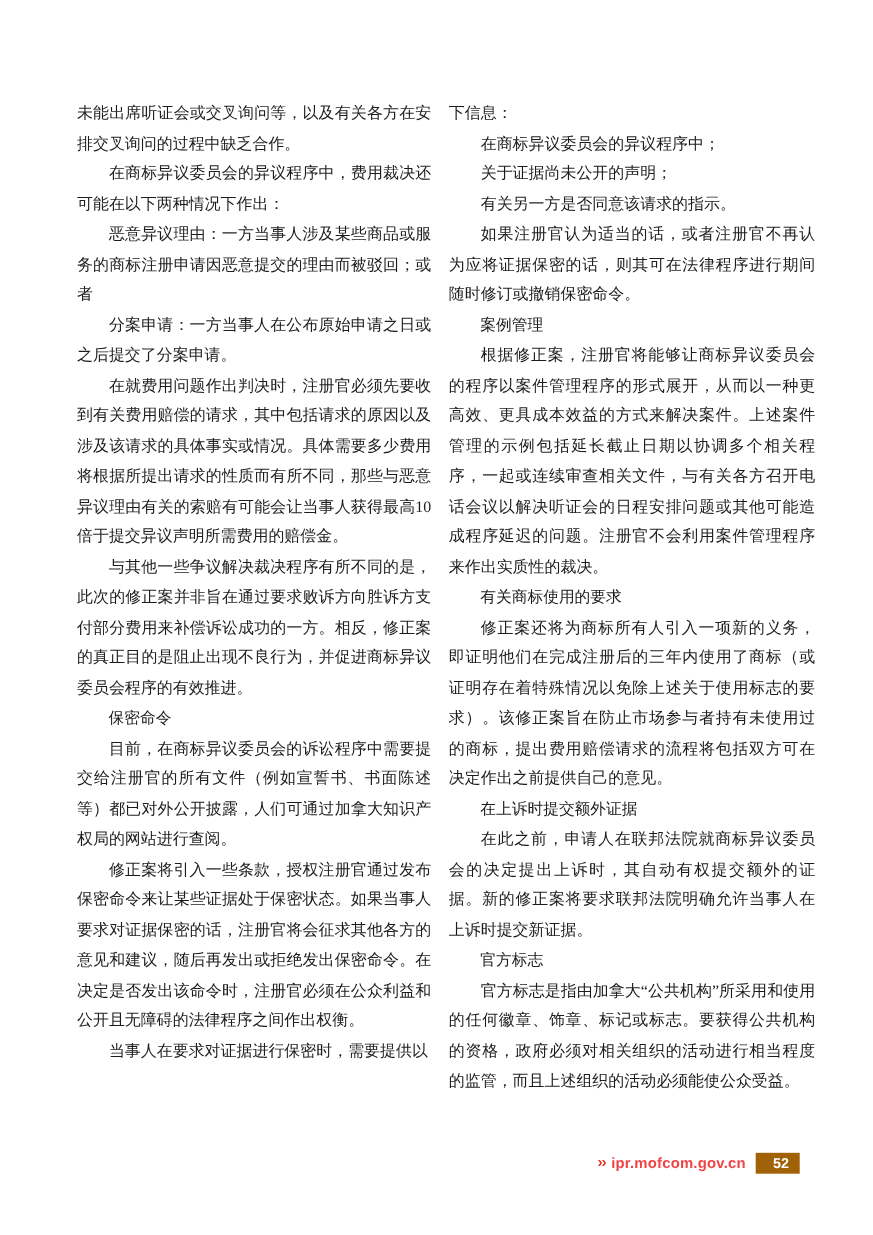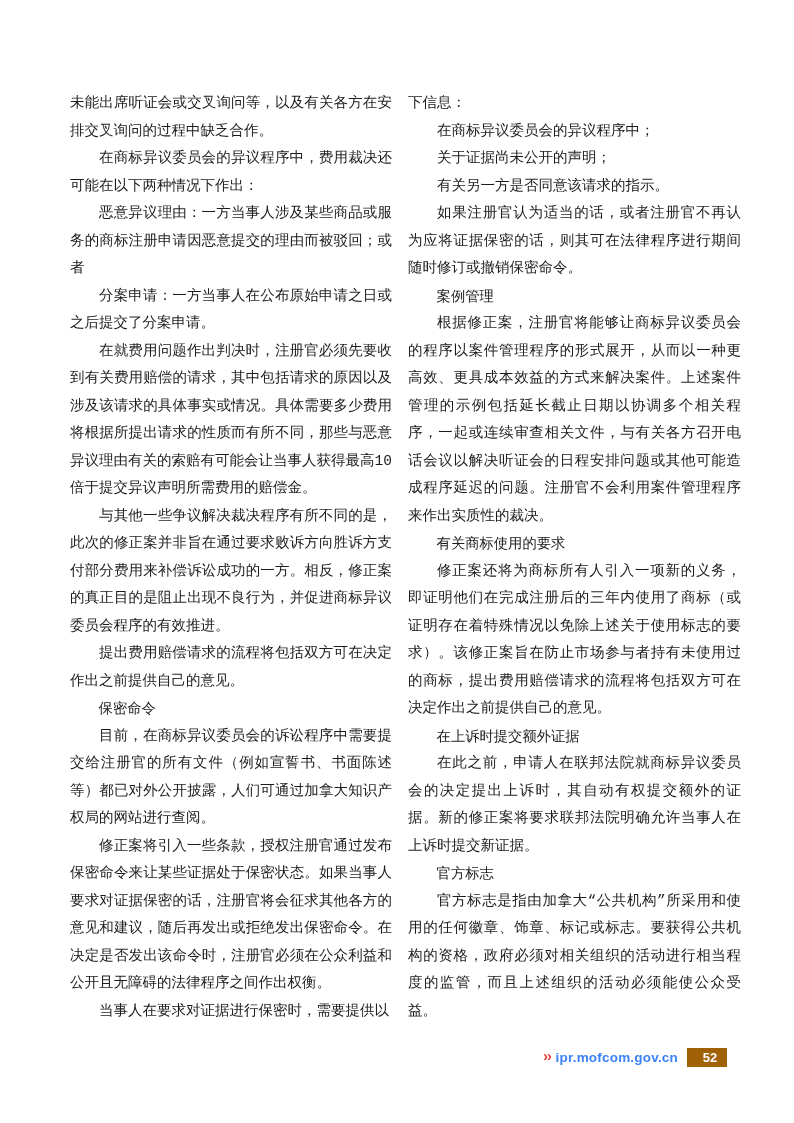--- a/index.html
+++ b/index.html
@@ -14,21 +14,21 @@
   }
   .column{
     position:absolute;
     top:90px;
     font-size:14.5px;
     line-height:27.5px;
     text-align:justify;
   }
   .col-left{left:70px;width:322px;}
   .col-right{left:408px;width:333px;}
-  .para{margin:0;font-family:Liberation Mono, monospace;}
+  .para{margin:0;}
   .para.indent{text-indent:2em;}
   .heading{
     margin:0;
     font-weight:400;
     text-indent:2em;
     font-family:"Liberation Sans","DejaVu Sans",sans-serif;
     font-size:14.3px;
   }
   .footer{
     position:absolute;
@@ -43,21 +43,21 @@
     font-weight:700;
     font-size:14px;
     letter-spacing:-1px;
     margin-right:5px;
     line-height:1;
     transform:translateY(-1px);
   }
   .site{
     font-weight:700;
     font-size:13.5px;
-    color:#3b82f6;
+    color:#ef4444;
     letter-spacing:0.2px;
     margin-right:9px;
   }
   .page-badge{
     width:40px;height:19px;
     display:flex;align-items:center;justify-content:center;
     font-weight:700;font-size:13px;
     padding-left:6px;box-sizing:border-box;
   }
 </style>
@@ -66,21 +66,20 @@
 
 <div class="page">
 
   <div class="column col-left" id="col-left">
       <div class="para">未能出席听证会或交叉询问等，以及有关各方在安排交叉询问的过程中缺乏合作。</div>
       <div class="para indent">在商标异议委员会的异议程序中，费用裁决还可能在以下两种情况下作出：</div>
       <div class="para indent">恶意异议理由：一方当事人涉及某些商品或服务的商标注册申请因恶意提交的理由而被驳回；或者</div>
       <div class="para indent">分案申请：一方当事人在公布原始申请之日或之后提交了分案申请。</div>
       <div class="para indent">在就费用问题作出判决时，注册官必须先要收到有关费用赔偿的请求，其中包括请求的原因以及涉及该请求的具体事实或情况。具体需要多少费用将根据所提出请求的性质而有所不同，那些与恶意异议理由有关的索赔有可能会让当事人获得最高10倍于提交异议声明所需费用的赔偿金。</div>
       <div class="para indent">与其他一些争议解决裁决程序有所不同的是，此次的修正案并非旨在通过要求败诉方向胜诉方支付部分费用来补偿诉讼成功的一方。相反，修正案的真正目的是阻止出现不良行为，并促进商标异议委员会程序的有效推进。</div>
-      <div class="para indent">提出费用赔偿请求的流程将包括双方可在决定作出之前提供自己的意见。</div>
       <div class="heading">保密命令</div>
       <div class="para indent">目前，在商标异议委员会的诉讼程序中需要提交给注册官的所有文件（例如宣誓书、书面陈述等）都已对外公开披露，人们可通过加拿大知识产权局的网站进行查阅。</div>
       <div class="para indent">修正案将引入一些条款，授权注册官通过发布保密命令来让某些证据处于保密状态。如果当事人要求对证据保密的话，注册官将会征求其他各方的意见和建议，随后再发出或拒绝发出保密命令。在决定是否发出该命令时，注册官必须在公众利益和公开且无障碍的法律程序之间作出权衡。</div>
       <div class="para indent">当事人在要求对证据进行保密时，需要提供以</div>
     </div>
 
   <div class="column col-right" id="col-right">
       <div class="para">下信息：</div>
       <div class="para indent">在商标异议委员会的异议程序中；</div>
       <div class="para indent">关于证据尚未公开的声明；</div>

